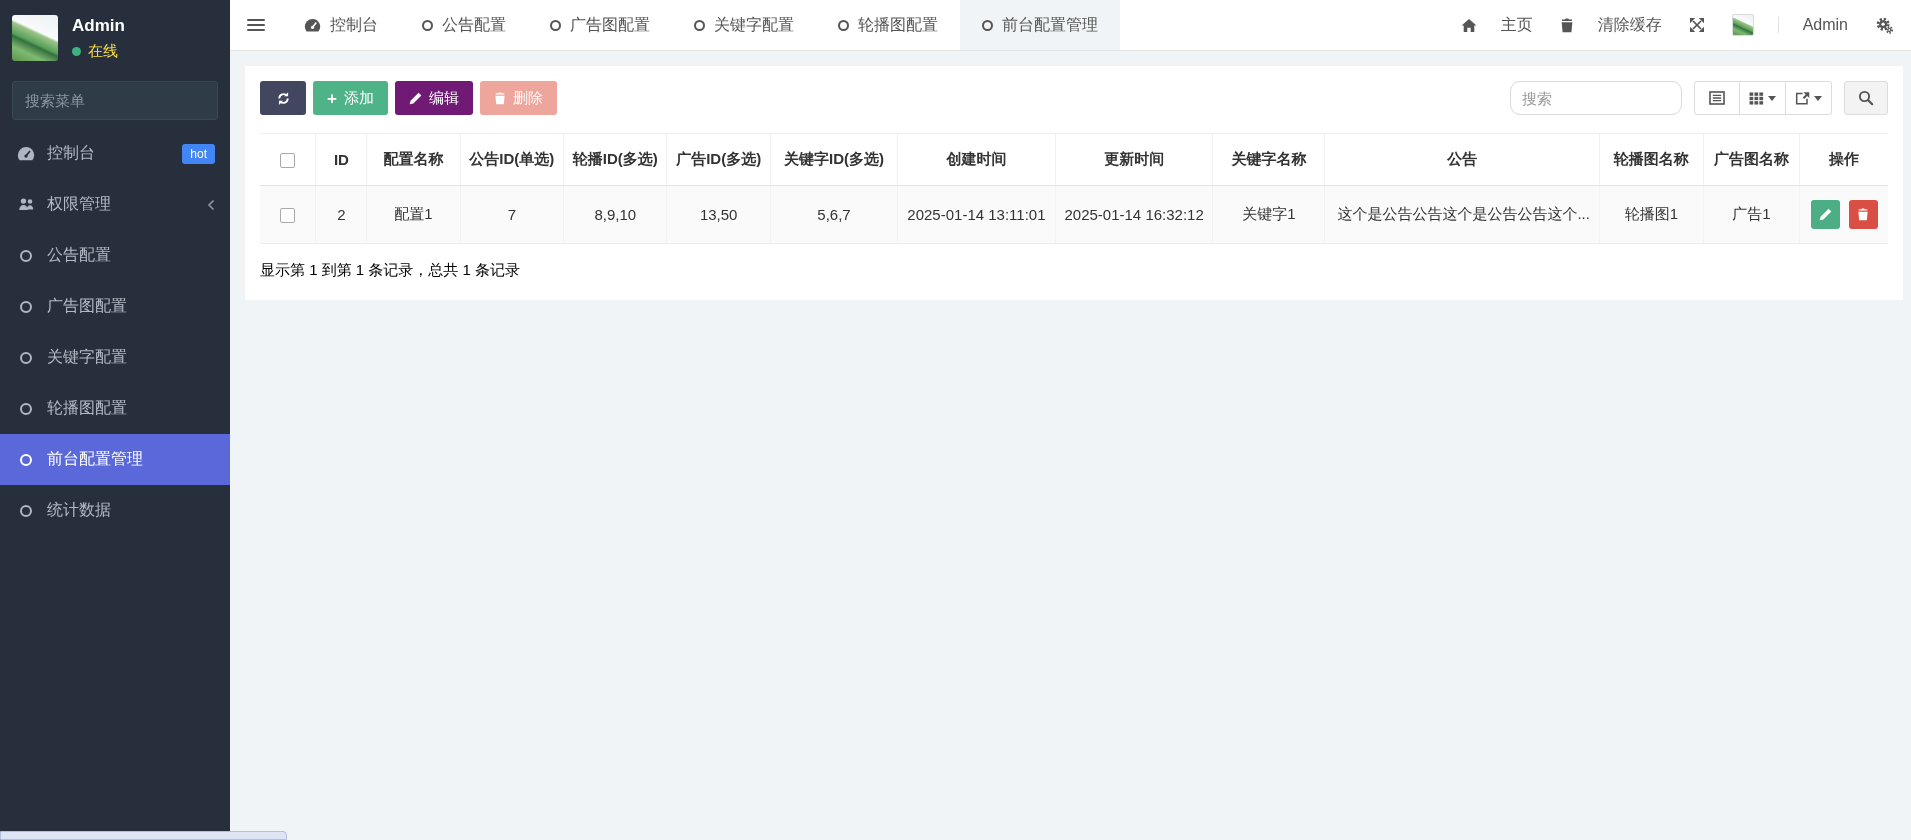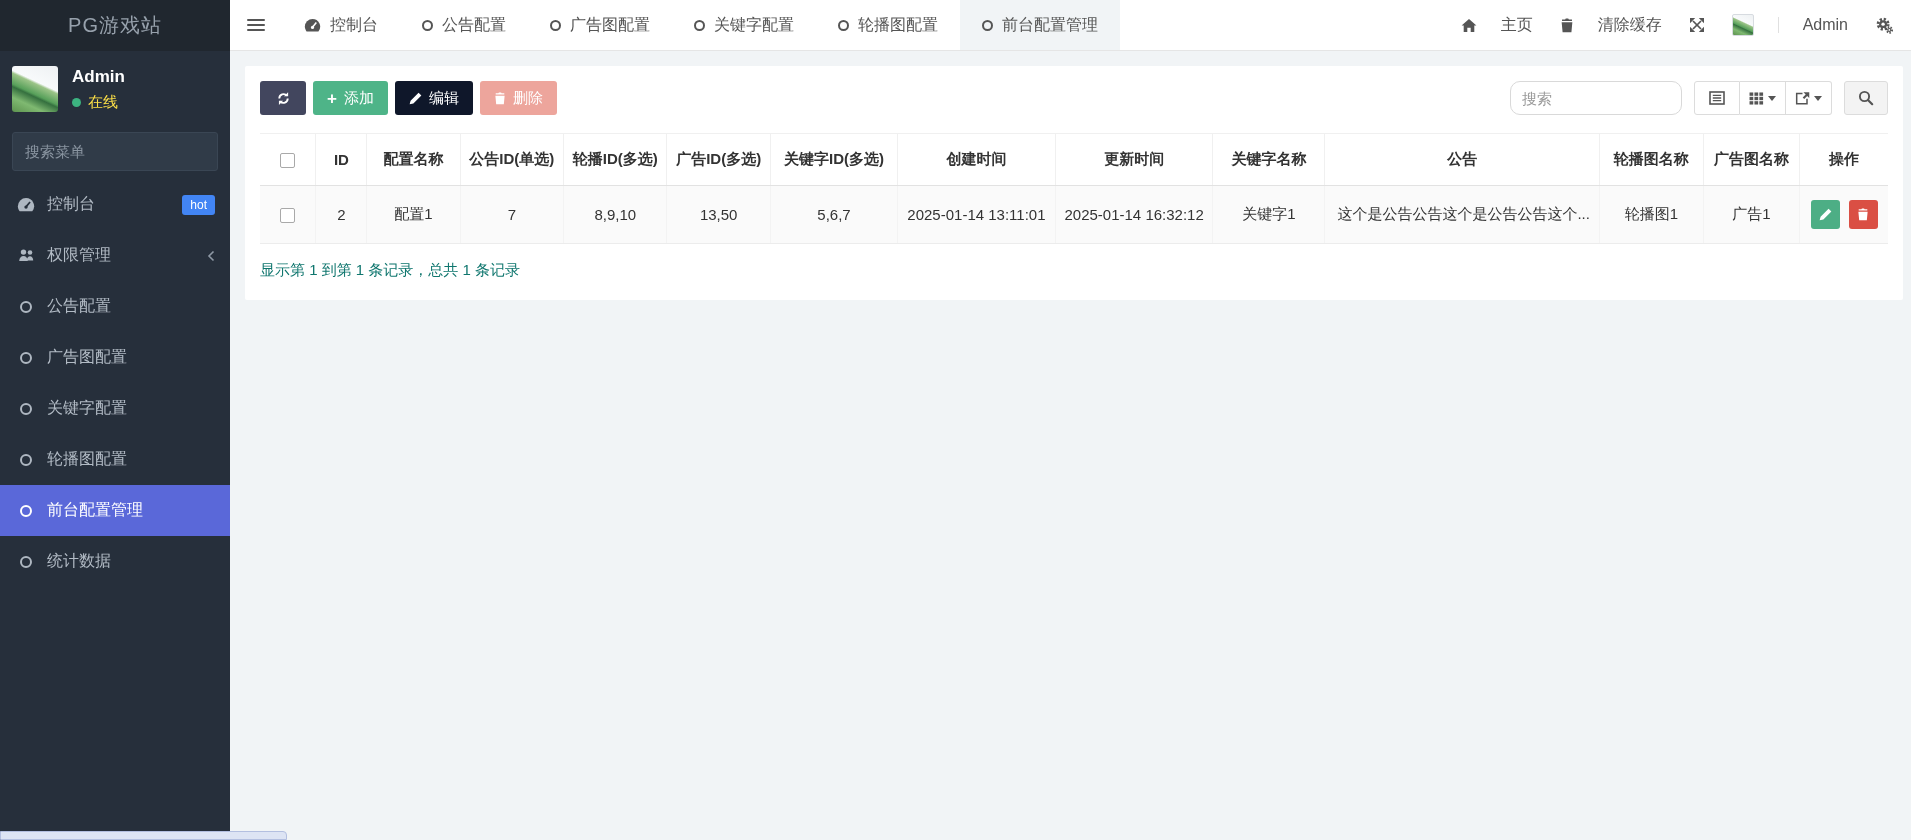--- a/index.html
+++ b/index.html
@@ -51,21 +51,21 @@
 
   
   .content { position:absolute; left:230px; top:51px; right:0; bottom:0; background:#f1f4f6; }
   .panel { margin:15px 8px 0 15px; background:#fff; border-radius:2px; padding:15px 15px 20px 15px; }
   .toolbar { display:flex; align-items:center; }
   .btn { height:34px; border:none; border-radius:3px; color:#fff; font-size:15px; font-family:inherit;
     display:inline-flex; align-items:center; justify-content:center; gap:7px; padding:0 14px; cursor:pointer; }
   .btn + .btn { margin-left:7px; }
   .btn-refresh { background:#42465e; width:46px; padding:0; }
   .btn-add { background:#4eb488; }
-  .btn-edit { background:#0f172a; cursor:default; }
+  .btn-edit { background:#701a75; cursor:default; }
   .btn-del { background:#eda59c; cursor:default; }
   .plus { font-size:17px; font-weight:bold; line-height:1; }
   .toolbar-right { margin-left:auto; display:flex; align-items:center; }
   .tb-search { width:172px; height:34px; border:1px solid #d9d9d9; border-radius:10px; padding:0 11px;
     font-size:15px; font-family:inherit; outline:none; color:#333; }
   .tb-search::placeholder { color:#9a9a9a; }
   .btn-group { display:flex; margin-left:12px; }
   .gbtn { width:46px; height:34px; background:#fff; border:1px solid #dcdcdc; color:#555;
     display:inline-flex; align-items:center; justify-content:center; gap:4px; cursor:pointer; }
   .gbtn + .gbtn { border-left:none; }
@@ -84,31 +84,30 @@
   td { padding:14px 6px; font-size:15px; color:#333; text-align:center; background:#fafafa;
     border-bottom:1px solid #ececec; border-left:1px solid #f3f3f3; white-space:nowrap; overflow:hidden; }
   td:first-child { border-left:none; }
   td.cell-left { text-align:left; padding-left:12px; text-overflow:ellipsis; }
   .cb { width:15px; height:15px; border:1px solid #a9a9a9; border-radius:2px; background:#fff;
     display:inline-block; vertical-align:middle; cursor:pointer; }
   .op-btn { width:29px; height:29px; border:none; border-radius:3px; color:#fff;
     display:inline-flex; align-items:center; justify-content:center; cursor:pointer; }
   .op-edit { background:#4dae85; margin-right:5px; }
   .op-del { background:#da4f44; }
-  .summary { margin-top:17px; color:#0f766e; font-size:15px; }
+  .summary { margin-top:17px; color:#000000; font-size:15px; }
 
   .status-tip { position:fixed; left:0; bottom:0; width:287px; height:9px; background:#dde4f4;
     border:1px solid #b3bfe0; border-radius:0 4px 0 0; z-index:30; }
   svg { display:block; }
 </style>
 </head>
 <body>
 
 <div class="sidebar">
-  <div class="brand">PG游戏站</div>
 
   <div class="user-panel">
     <div class="avatar"></div>
     <div class="user-meta">
       <div class="user-name">Admin</div>
       <div class="user-status">
         <span class="dot"></span>
         <span>在线</span>
       </div>
     </div>

